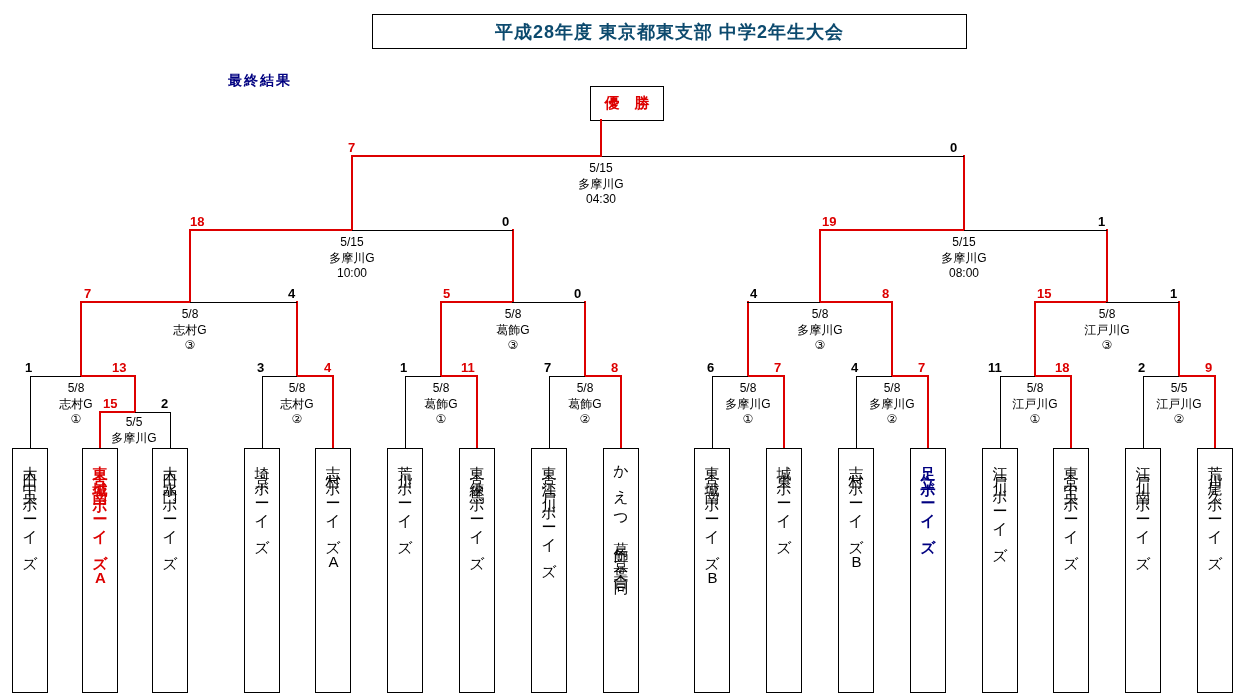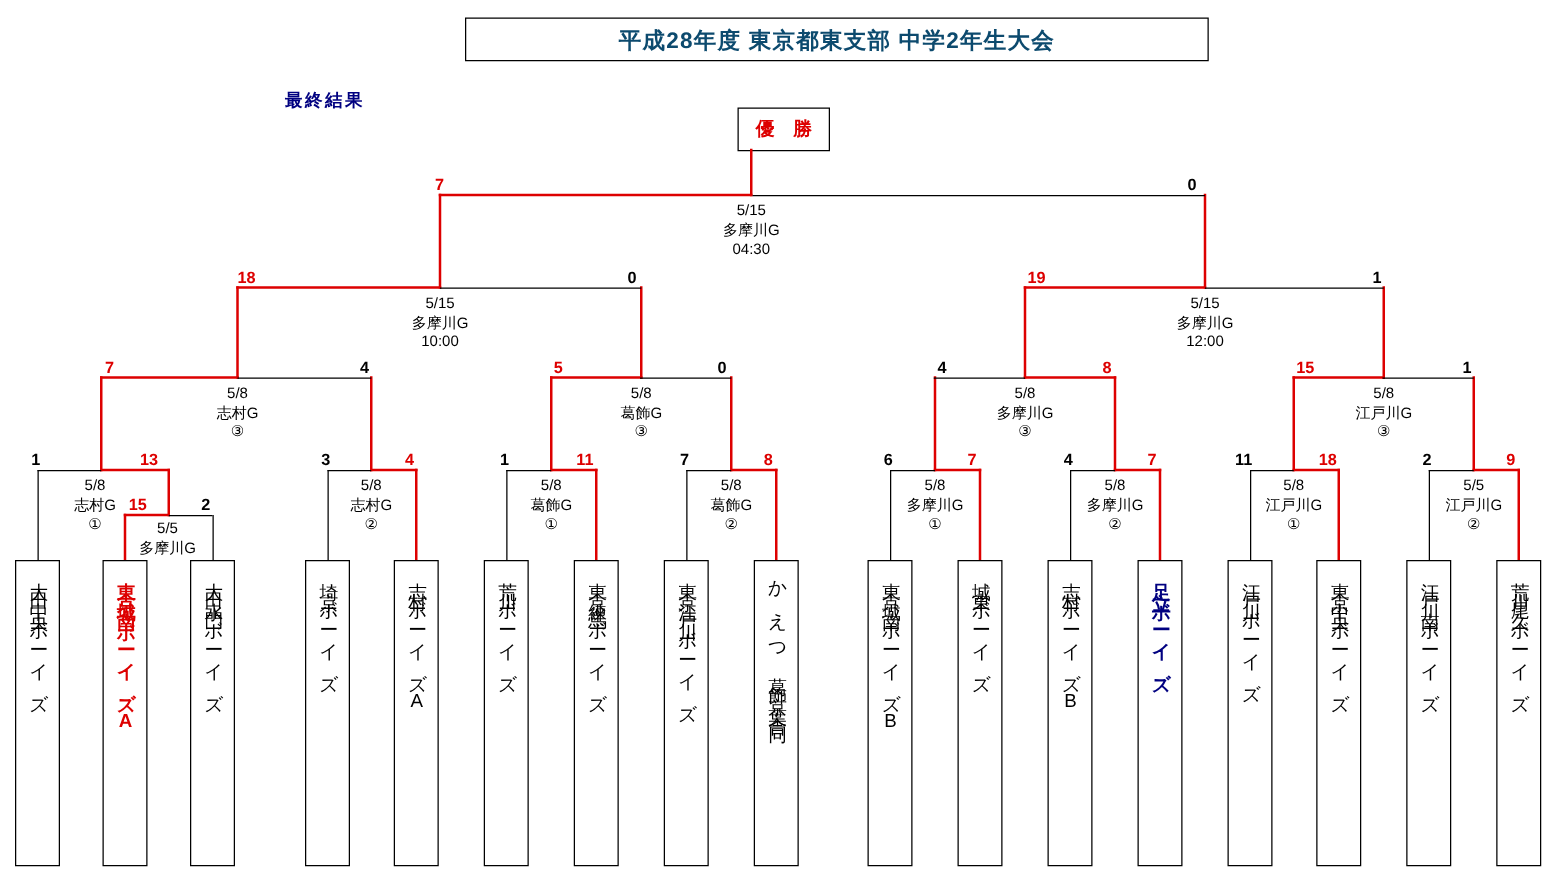--- a/index.html
+++ b/index.html
@@ -151,21 +151,21 @@
     <div>04:30</div>
   </div>
   <div class="minfo" style="left:302px;top:235px">
     <div>5/15</div>
     <div>多摩川G</div>
     <div>10:00</div>
   </div>
   <div class="minfo" style="left:914px;top:235px">
     <div>5/15</div>
     <div>多摩川G</div>
-    <div>12:00</div>
+    <div>08:00</div>
   </div>
   <div class="minfo" style="left:140px;top:307px">
     <div>5/8</div>
     <div>志村G</div>
     <div>③</div>
   </div>
   <div class="minfo" style="left:463px;top:307px">
     <div>5/8</div>
     <div>葛飾G</div>
     <div>③</div>

